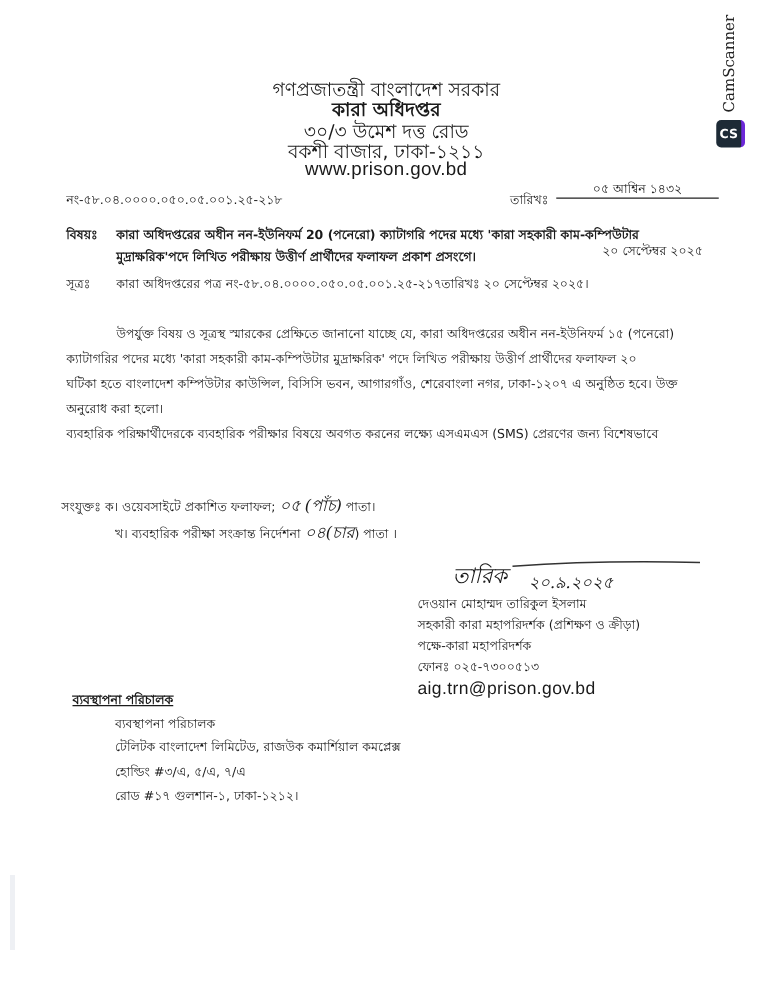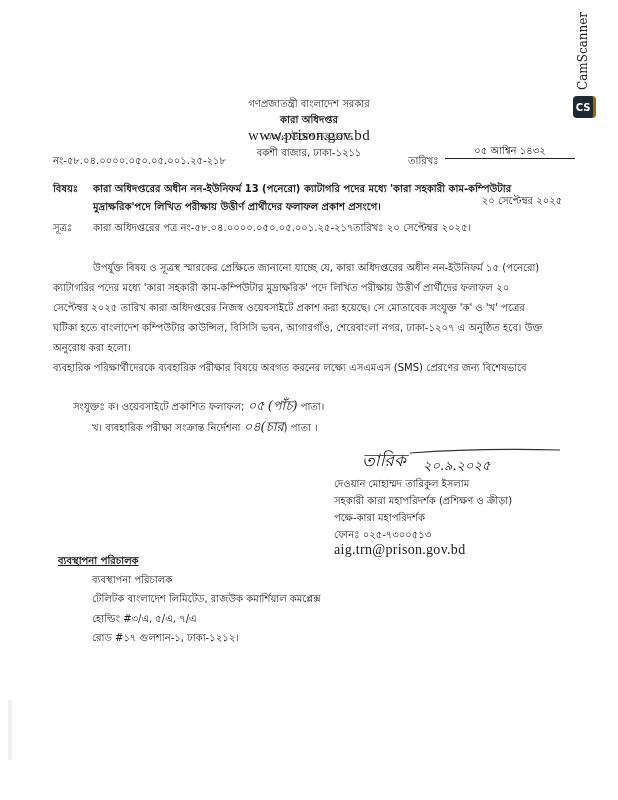--- a/index.html
+++ b/index.html
@@ -4,35 +4,35 @@
   <style>
     html, body { margin: 0; padding: 0; }
     body {
       width: 618px; height: 800px; background: #ffffff; position: relative;
       overflow: hidden; color: #1a1a1a;
       font-family: "DejaVu Sans", "Liberation Sans", sans-serif;
       font-size: 10.5px;
     }
     .abs { position: absolute; }
     .center { text-align: center; width: 618px; left: 0; }
-    .hdr { font-size: 10px; line-height: 16px; margin-top: 32px; }
+    .hdr { font-size: 15px; line-height: 16px; }
     .bold { font-weight: bold; }
-    .web { font-family: Liberation Serif, serif; font-size: 15px; letter-spacing: 0.3px; }
+    .web { font-family: Liberation Sans, sans-serif; font-size: 15px; letter-spacing: 0.3px; }
     .line { white-space: nowrap; line-height: 18px; font-size: 10px; }
     .para { font-size: 10px; line-height: 20px; }
     .sig { font-size: 10px; line-height: 16px; white-space: nowrap; }
     .hand { font-family: "DejaVu Serif", serif; font-style: italic; font-size: 13px; }
     .uline { text-decoration: underline; }
     .date-box { text-align: center; width: 130px; font-size: 10px; }
     .date-rule { border-top: 1px solid #222; height: 0; width: 130px; }
     .cs-badge {
       position: absolute; left: 573px; top: 96px; width: 20px; height: 22px;
       background: #1d2a36; border-radius: 4px; color: #fff; font-weight: bold;
       font-size: 10px; display: flex; align-items: center; justify-content: center;
-      border-right: 3px solid #a16207;
+      border-right: 3px solid #6d28d9;
     }
     .cs-text {
       position: absolute; left: 548px; top: 48px; width: 70px; height: 14px;
       transform: rotate(-90deg); transform-origin: center; color: #222;
       font-family: "DejaVu Serif", serif; font-size: 12px; white-space: nowrap; text-align: center;
     }
     .scan-edge { position: absolute; left: 8px; top: 700px; width: 4px; height: 60px; background: #eef0f4; }
   </style>
 </head>
 <body>
@@ -46,37 +46,36 @@
 <div class="abs center hdr" style="top:113px;">বকশী বাজার, ঢাকা-১২১১</div>
 <div class="abs center web" style="top:127px;">www.prison.gov.bd</div>
 
 <div class="abs line" style="left:53px; top:152px;">নং-৫৮.০৪.০০০০.০৫০.০৫.০০১.২৫-২১৮</div>
 <div class="abs line" style="left:408px; top:152px;">তারিখঃ</div>
 <div class="abs date-box" style="left:445px; top:143px;">০৫ আশ্বিন ১৪৩২</div>
 <div class="abs date-rule" style="left:445px; top:158px;"></div>
 <div class="abs date-box" style="left:457px; top:161px;margin-top:32px;">২০ সেপ্টেম্বর ২০২৫</div>
 
 <div class="abs line bold" style="left:53px; top:180px;">বিষয়ঃ</div>
-<div class="abs line bold" style="left:93px; top:180px;">কারা অধিদপ্তরের অধীন নন-ইউনিফর্ম 13 (পনেরো) ক্যাটাগরি পদের মধ্যে 'কারা সহকারী কাম-কম্পিউটার</div>
+<div class="abs line bold" style="left:93px; top:180px;">কারা অধিদপ্তরের অধীন নন-ইউনিফর্ম 20 (পনেরো) ক্যাটাগরি পদের মধ্যে 'কারা সহকারী কাম-কম্পিউটার</div>
 <div class="abs line bold" style="left:93px; top:198px;">মুদ্রাক্ষরিক'পদে লিখিত পরীক্ষায় উত্তীর্ণ প্রার্থীদের ফলাফল প্রকাশ প্রসংগে।</div>
 
 <div class="abs line" style="left:53px; top:219px;">সূত্রঃ</div>
 <div class="abs line" style="left:93px; top:219px;">কারা অধিদপ্তরের পত্র নং-৫৮.০৪.০০০০.০৫০.০৫.০০১.২৫-২১৭</div>
 <div class="abs line" style="left:353px; top:219px;">তারিখঃ ২০ সেপ্টেম্বর ২০২৫।</div>
 
 <div class="abs para" style="left:53px; top:258px; width:520px;">
   <div style="padding-left:40px; white-space:nowrap;">উপর্যুক্ত বিষয় ও সূত্রস্থ স্মারকের প্রেক্ষিতে জানানো যাচ্ছে যে, কারা অধিদপ্তরের অধীন নন-ইউনিফর্ম ১৫ (পনেরো)</div>
   <div style="white-space:nowrap;">ক্যাটাগরির পদের মধ্যে 'কারা সহকারী কাম-কম্পিউটার মুদ্রাক্ষরিক' পদে লিখিত পরীক্ষায় উত্তীর্ণ প্রার্থীদের ফলাফল ২০</div>
-  <div style="white-space:nowrap;">সেপ্টেম্বর ২০২৫ তারিখ কারা অধিদপ্তরের নিজস্ব ওয়েবসাইটে প্রকাশ করা হয়েছে। সে মোতাবেক সংযুক্ত 'ক' ও 'খ' পত্রের</div>
   <div style="white-space:nowrap;">ঘটিকা হতে বাংলাদেশ কম্পিউটার কাউন্সিল, বিসিসি ভবন, আগারগাঁও, শেরেবাংলা নগর, ঢাকা-১২০৭ এ অনুষ্ঠিত হবে। উক্ত</div>
   <div style="white-space:nowrap;">অনুরোধ করা হলো।</div>
   <div style="white-space:nowrap;">ব্যবহারিক পরিক্ষার্থীদেরকে ব্যবহারিক পরীক্ষার বিষয়ে অবগত করনের লক্ষ্যে এসএমএস (SMS) প্রেরণের জন্য বিশেষভাবে</div>
 </div>
 
-<div class="abs line" style="left:73px; top:397px;">
+<div class="abs line" style="left:49px; top:397px;">
   <span>সংযুক্তঃ</span>
   <span>ক। ওয়েবসাইটে প্রকাশিত ফলাফল;</span>
   <span class="hand">০৫</span>
   <span class="hand">(পাঁচ)</span>
   <span>পাতা।</span>
 </div>
 <div class="abs line" style="left:92px; top:418px;">
   <span>খ। ব্যবহারিক পরীক্ষা সংক্রান্ত নির্দেশনা</span>
   <span class="hand">০৪(</span><span class="hand">চার</span><span>) পাতা ।</span>
 </div>

